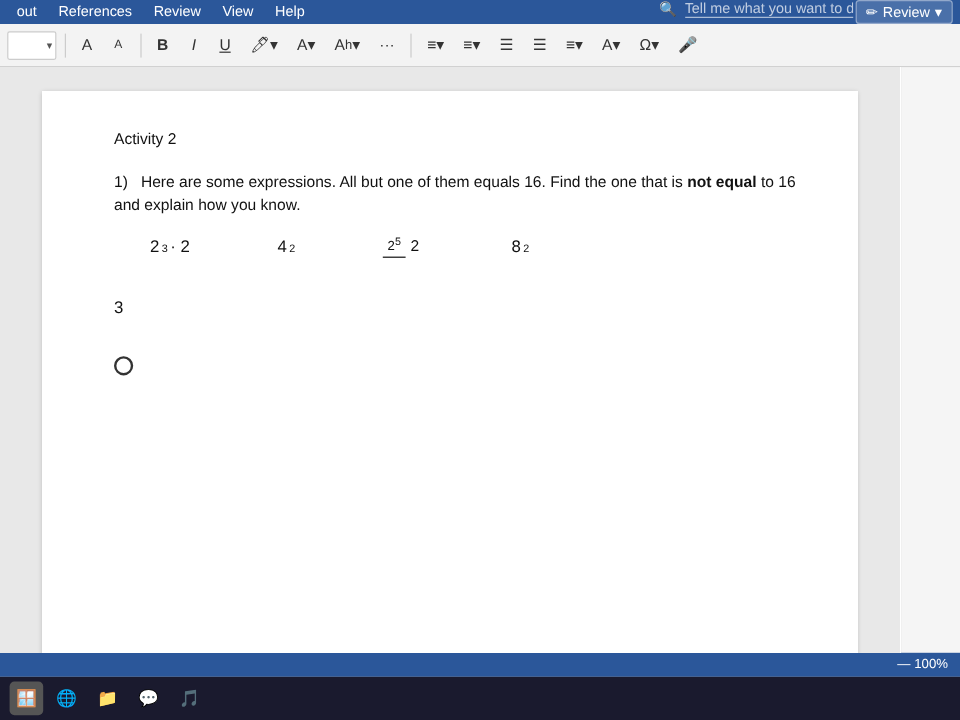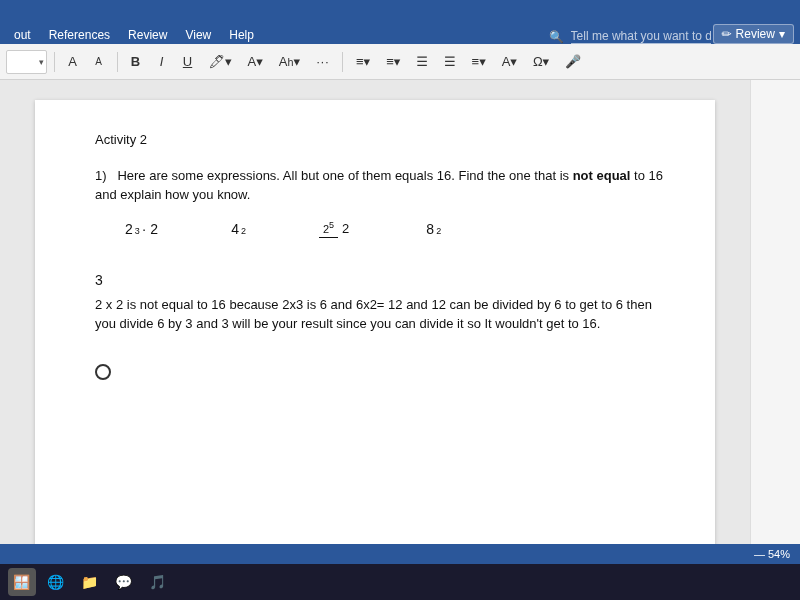--- a/index.html
+++ b/index.html
@@ -10,23 +10,23 @@
       font-family: 'Segoe UI', Arial, sans-serif;
       background: #f0f0f0;
       display: flex;
       flex-direction: column;
     }
 
     
     .menu-bar {
       background: #2b579a;
       color: white;
-      height: 44px;
-      display: flex;
-      align-items: flex-end;
+      height: 20px;
+      display: flex;
+      align-items: flex-start;
       padding: 0 6px;
       gap: 2px;
       font-size: 12px;
       flex-shrink: 0;
     }
     .menu-item {
       padding: 2px 8px;
       cursor: pointer;
       border-radius: 3px;
     }
@@ -351,37 +351,36 @@
           </span>
 
           <span class="expr">
             8<sup>2</sup>
           </span>
         </div>
       </div>
 
       <div class="answer-section">
         <div class="answer-num">3</div>
-        <div class="answer-text">2 x 2 is not equal to 16 because 2x3 is 6 and 6x2= 12 and 12 can be divided by 6 to get to 6 then you divide 6 by 3 and 3 will be your result since you can divide it so It wouldn't get to 16.</div>
       </div>
 
       <div class="question" style="margin-top: 30px;">
         <div class="q2-circle"></div>
       </div>
 
     </div>
   </div>
 
   <div class="right-panel"></div>
 </div>
 
 <div class="status-bar">
   <span>—</span>
   &nbsp;
-  <span>54%</span>
+  <span>100%</span>
 </div>
 
 <div class="taskbar">
   <div class="taskbar-icon" style="background:#555;">🪟</div>
   <div class="taskbar-icon">🌐</div>
   <div class="taskbar-icon">📁</div>
   <div class="taskbar-icon">💬</div>
   <div class="taskbar-icon">🎵</div>
 </div>
 

